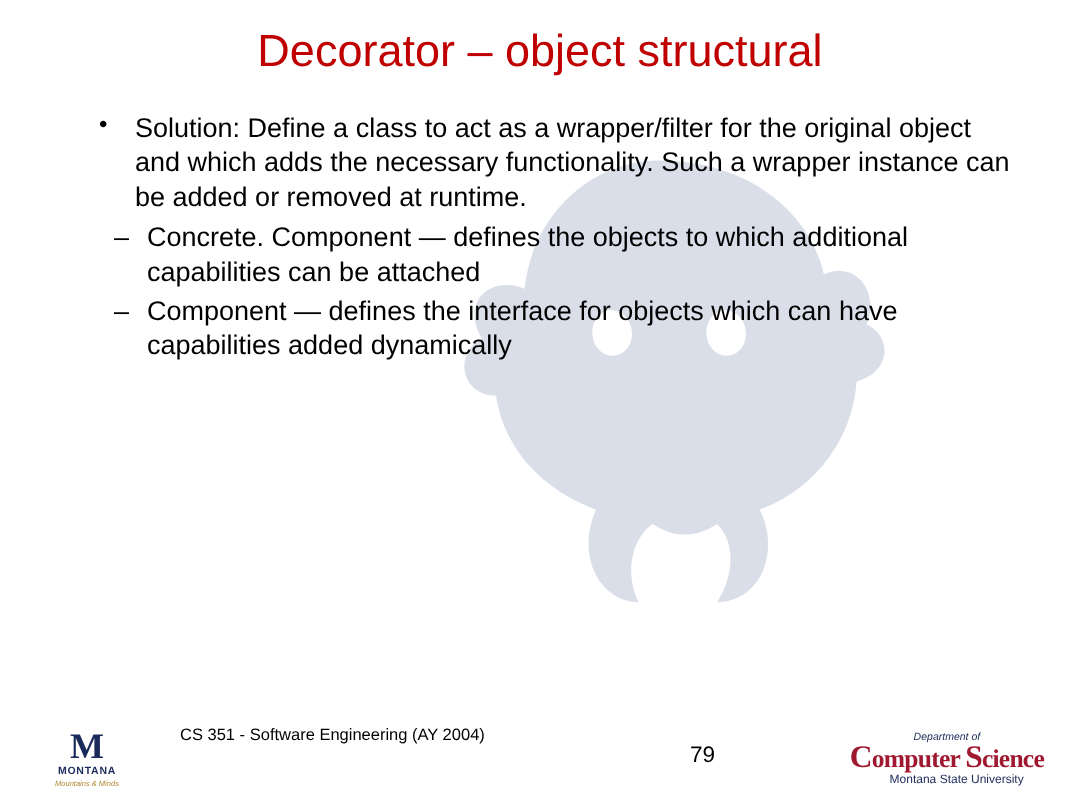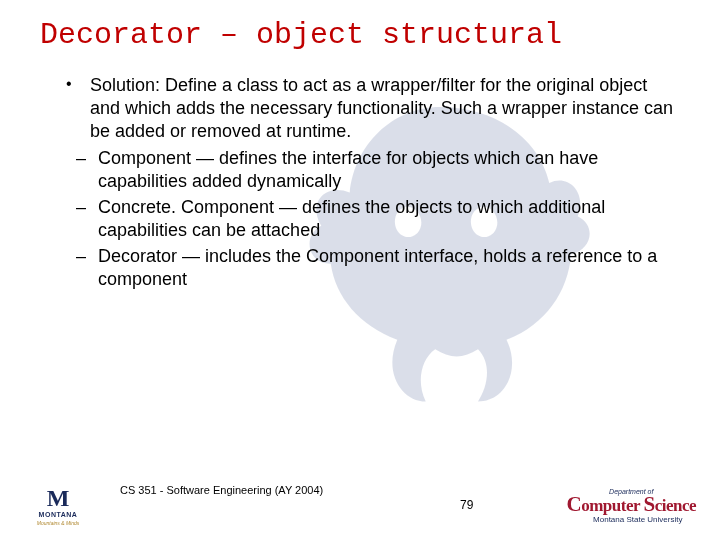--- a/index.html
+++ b/index.html
@@ -22,23 +22,24 @@
   }
   .bg-cat svg { width: 100%; height: 100%; }
   .slide {
     position: relative;
     z-index: 1;
     width: 100%;
     height: 100%;
     padding: 18px 40px 0 40px;
   }
   .title {
-    font-family: Liberation Mono, monospace;
+    font-family: Liberation Sans, sans-serif;
     color: #c00000;
     font-size: 30px;
+    text-align: center;
     margin-bottom: 22px;
     font-weight: normal;
   }
   .content {
     color: #000;
     font-size: 18px;
     line-height: 1.28;
   }
   .top-bullet {
     position: relative;
@@ -109,21 +110,21 @@
     position: absolute;
     left: 120px;
     bottom: 34px;
     font-size: 11px;
     color: #000;
   }
   .page-num {
     position: absolute;
     left: 460px;
     bottom: 18px;
-    font-size: 12px;
+    font-size: 15px;
     color: #000;
   }
   .logo-right {
     position: absolute;
     right: 24px;
     bottom: 6px;
     text-align: center;
     line-height: 1;
   }
   .logo-right .dept {
@@ -156,23 +157,22 @@
     <path fill="#3a4f8a" d="M200 60 C150 60 110 100 105 150 C80 140 60 160 75 185 C55 195 60 225 85 225 C90 260 115 290 155 305 C140 340 160 370 185 370 C175 350 180 325 195 315 C210 325 225 325 240 315 C255 330 250 355 240 370 C270 370 285 335 270 305 C310 290 335 255 338 215 C360 210 365 185 345 175 C355 150 335 130 315 140 C305 95 260 60 200 60 Z M165 165 C175 165 182 175 180 185 C178 195 168 200 160 195 C152 190 150 178 156 170 C159 167 162 165 165 165 Z M245 165 C255 165 262 175 260 185 C258 195 248 200 240 195 C232 190 230 178 236 170 C239 167 242 165 245 165 Z"></path>
   </svg>
 </div>
 
 <div class="slide">
   <h1 class="title">Decorator – object structural</h1>
 
   <div class="content">
     <div class="top-bullet">Solution: Define a class to act as a wrapper/filter for the original object and which adds the necessary functionality. Such a wrapper instance can be added or removed at runtime.</div>
     <ul class="sub-list">
+      <li class="sub-item">Concrete. Component — defines the objects to which additional capabilities can be attached</li>
       <li class="sub-item">Component — defines the interface for objects which can have capabilities added dynamically</li>
-      <li class="sub-item">Concrete. Component — defines the objects to which additional capabilities can be attached</li>
-      <li class="sub-item">Decorator — includes the Component interface, holds a reference to a component</li>
     </ul>
   </div>
 </div>
 
 <div class="footer">
   <div class="logo-left">
     <div class="m-mark">M</div>
     <div class="m-sub">MONTANA</div>
     <div class="m-tag">Mountains &amp; Minds</div>
   </div>

